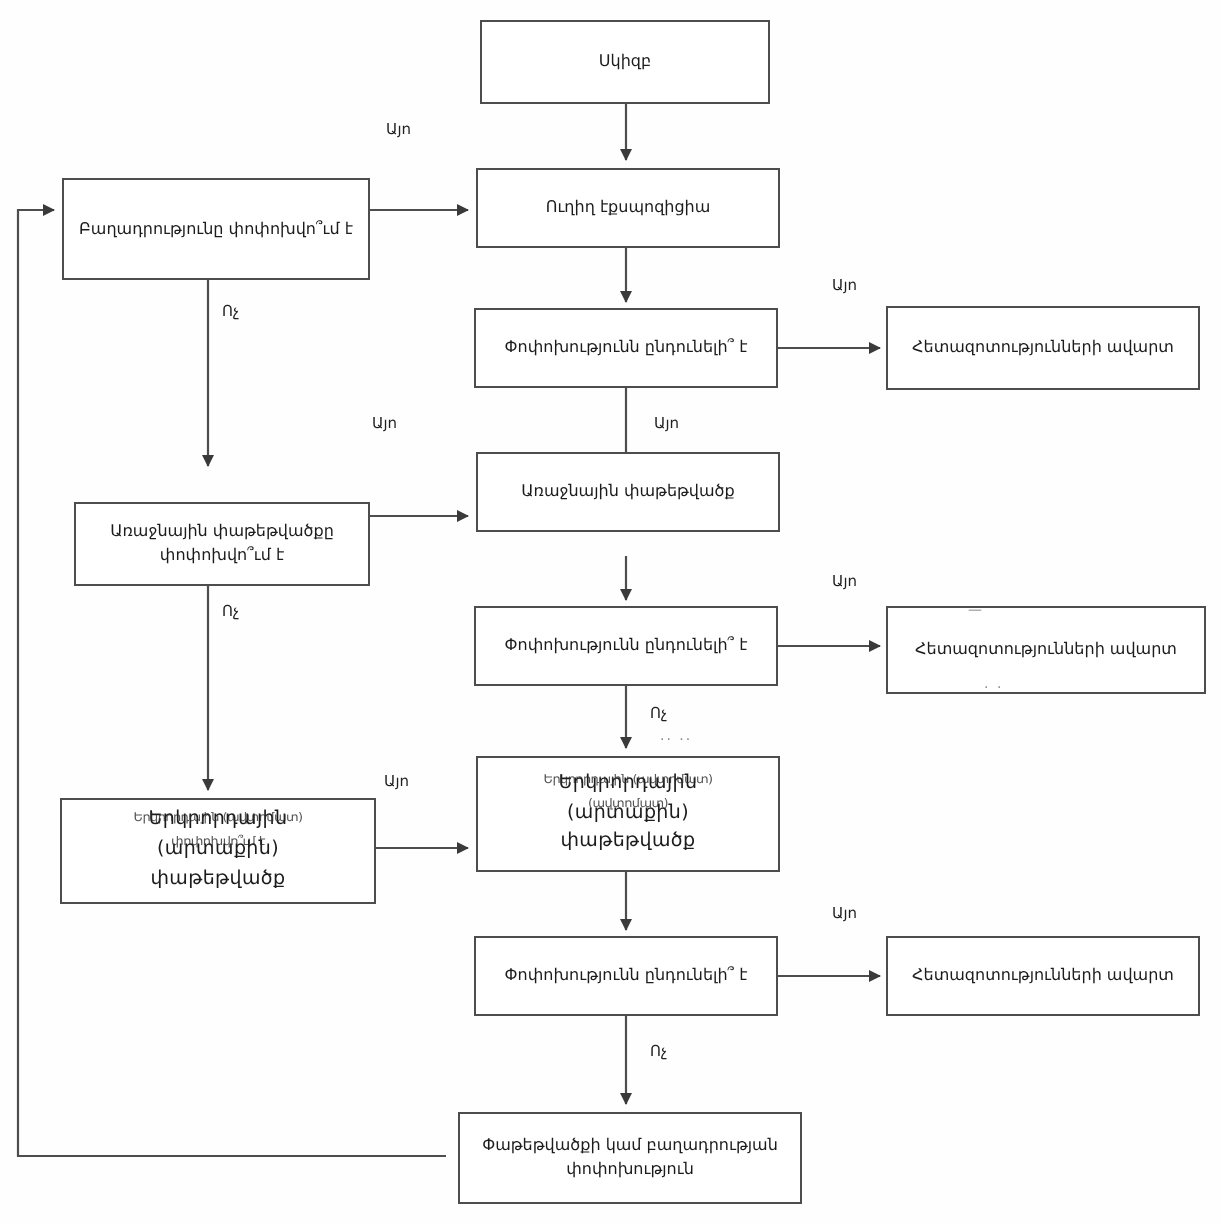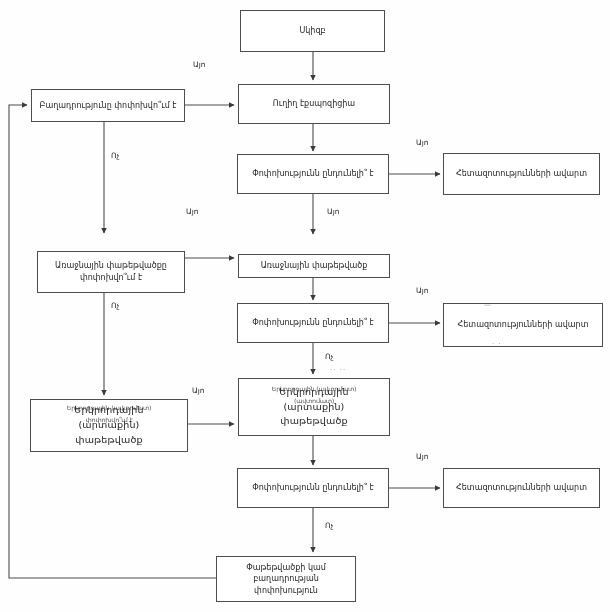--- a/index.html
+++ b/index.html
@@ -55,38 +55,38 @@
   </svg>
 
   <div class="box" style="left:238px;top:84px;width:152px;height:40px">
     <span class="bt">Ուղիղ էքսպոզիցիա</span>
   </div>
 
   <div class="box" style="left:240px;top:10px;width:145px;height:42px">
     <span class="bt">Սկիզբ</span>
   </div>
 
-  <div class="box" style="left:31px;top:89px;width:154px;height:33px">
+  <div class="box" style="left:31px;top:89px;width:154px;height:51px">
     <span class="bt">Բաղադրությունը փոփոխվո՞ւմ է</span>
   </div>
 
   <div class="box" style="left:237px;top:154px;width:152px;height:40px">
     <span class="bt">Փոփոխությունն ընդունելի՞ է</span>
   </div>
 
   <div class="box" style="left:443px;top:153px;width:157px;height:42px">
     <span class="bt">Հետազոտությունների ավարտ</span>
   </div>
 
   <div class="box" style="left:37px;top:251px;width:148px;height:42px">
     <span class="bt">Առաջնային փաթեթվածքը
 փոփոխվո՞ւմ է</span>
   </div>
 
-  <div class="box" style="left:238px;top:254px;width:152px;height:24px">
+  <div class="box" style="left:238px;top:226px;width:152px;height:40px">
     <span class="bt">Առաջնային փաթեթվածք</span>
   </div>
 
   <div class="box" style="left:237px;top:303px;width:152px;height:40px">
     <span class="bt">Փոփոխությունն ընդունելի՞ է</span>
   </div>
 
   <div class="box" style="left:443px;top:303px;width:160px;height:44px">
     <span class="bt">Հետազոտությունների ավարտ</span>
   </div>
@@ -108,21 +108,21 @@
   </div>
 
   <div class="box" style="left:237px;top:468px;width:152px;height:40px">
     <span class="bt">Փոփոխությունն ընդունելի՞ է</span>
   </div>
 
   <div class="box" style="left:443px;top:468px;width:157px;height:40px">
     <span class="bt">Հետազոտությունների ավարտ</span>
   </div>
 
-  <div class="box" style="left:216px;top:556px;width:140px;height:46px">
+  <div class="box" style="left:229px;top:556px;width:172px;height:46px">
     <span class="bt">Փաթեթվածքի կամ բաղադրության
 փոփոխություն</span>
   </div>
 
   <span class="elabel" style="left:193px;top:60px">Այո</span>
   <span class="elabel" style="left:416px;top:138px">Այո</span>
   <span class="elabel" style="left:111px;top:151px">Ոչ</span>
   <span class="elabel" style="left:186px;top:207px">Այո</span>
   <span class="elabel" style="left:327px;top:207px">Այո</span>
   <span class="elabel" style="left:416px;top:286px">Այո</span>

